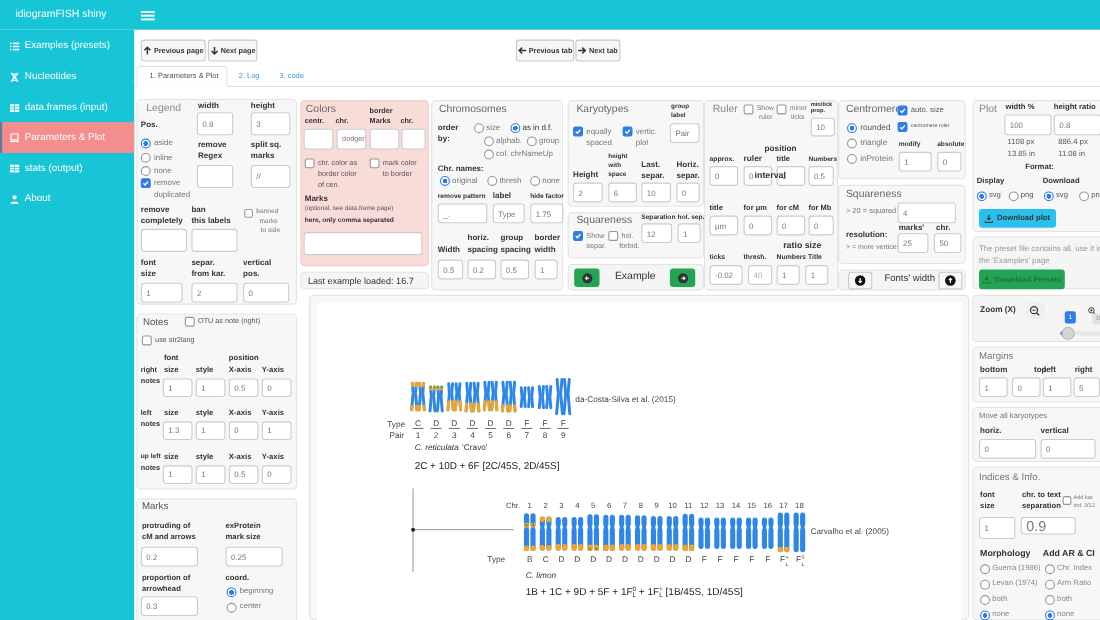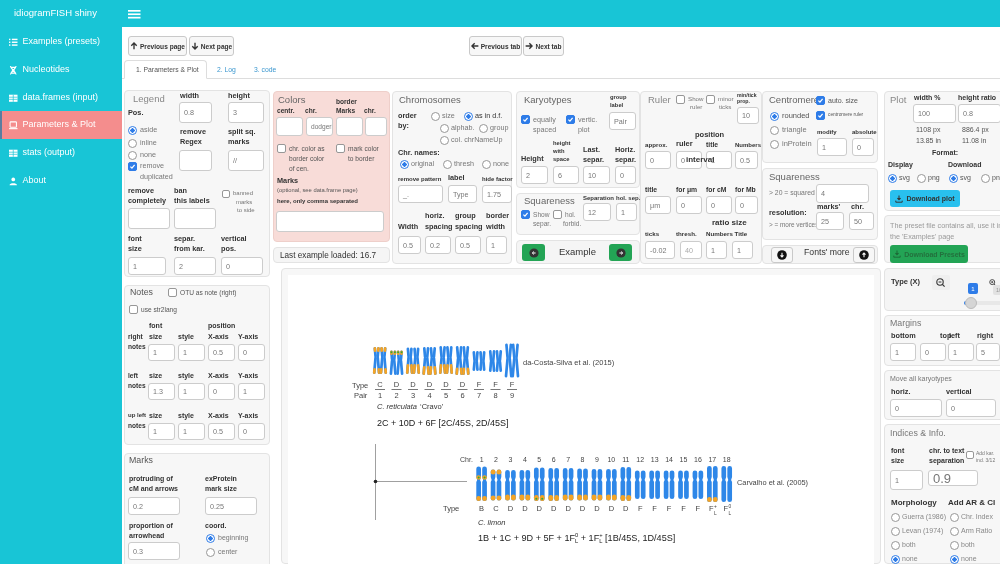--- a/index.html
+++ b/index.html
@@ -369,21 +369,21 @@
 <div class="t" style="left:769px;top:221px;font-size:6.4px;font-weight:400;color:#777;">&gt; = more vertices</div>
 <div class="in" style="left:816px;top:212px;width:28px;height:18px;font-size:7.2px;color:#777;">25</div>
 <div class="in" style="left:849px;top:212px;width:25px;height:18px;font-size:7.2px;color:#777;">50</div>
 <div class="a" style="left:762px;top:245px;width:116px;height:19px;background:#f5f5f5;border:1px solid #e3e3e3;border-radius:4px;"></div>
 <div class="btn" style="left:771px;top:246.5px;width:22px;height:16px;">
       <svg width="10" height="10" viewBox="0 0 10 10">
         <circle cx="5" cy="5" r="4.8" fill="#111"></circle>
         <path d="M5 2.8 V6.8 M3.5 5.4 L5 7 L6.5 5.4" stroke="#fff" stroke-width="1.1" fill="none"></path>
       </svg>
     </div>
-<div class="t" style="left:804px;top:248px;font-size:8.7px;font-weight:400;color:#333;">Fonts' more</div>
+<div class="t" style="left:804px;top:248px;font-size:8.7px;font-weight:400;color:#333;">Fonts' width</div>
 <div class="btn" style="left:853px;top:246.5px;width:22px;height:16px;">
       <svg width="10" height="10" viewBox="0 0 10 10">
         <circle cx="5" cy="5" r="4.8" fill="#111"></circle>
         <path d="M5 7.2 V3.2 M3.5 4.6 L5 3 L6.5 4.6" stroke="#fff" stroke-width="1.1" fill="none"></path>
       </svg>
     </div>
 <div class="a" style="left:884px;top:91px;width:122px;height:120px;background:#f7f7f7;border:1px solid #e3e3e3;border-radius:4px;"></div>
 <div class="t" style="left:890px;top:95px;font-size:9.5px;font-weight:400;color:#888;">Plot</div>
 <div class="t" style="left:914px;top:94px;font-size:7px;font-weight:700;color:#333;">width %</div>
 <div class="t" style="left:958px;top:94px;font-size:7px;font-weight:700;color:#333;">height ratio</div>
@@ -409,21 +409,21 @@
         <path d="M1 7 V9 H9 V7" stroke="#333" stroke-width="1.2" fill="none"></path>
       </svg>Download plot</div>
 <div class="a" style="left:884px;top:215px;width:122px;height:48px;background:#f5f5f5;border:1px solid #e3e3e3;border-radius:4px;"></div>
 <div class="t" style="left:890px;top:222px;font-size:7.2px;font-weight:400;color:#999;">The preset file contains all, use it in</div>
 <div class="t" style="left:890px;top:233px;font-size:7.2px;font-weight:400;color:#999;">the 'Examples' page</div>
 <div class="a" style="left:890px;top:245px;width:78px;height:18px;background:#23a455;border-radius:3px;display:flex;align-items:center;justify-content:center;font-size:7px;font-weight:700;color:#23703d;"><svg width="8" height="8" viewBox="0 0 10 10" style="margin-right:3px">
         <path d="M5 0.5 V5.5 M3 3.8 L5 6 L7 3.8" stroke="#1c6b37" stroke-width="1.3" fill="none"></path>
         <path d="M1 7 V9 H9 V7" stroke="#1c6b37" stroke-width="1.2" fill="none"></path>
       </svg>Download Presets</div>
 <div class="a" style="left:884px;top:268px;width:122px;height:43px;background:#f5f5f5;border:1px solid #e3e3e3;border-radius:4px;"></div>
-<div class="t" style="left:891px;top:278px;font-size:7.5px;font-weight:700;color:#333;">Type (X)</div>
+<div class="t" style="left:891px;top:278px;font-size:7.5px;font-weight:700;color:#333;">Zoom (X)</div>
 <svg class="a" style="left:932px;top:275px" width="18" height="15" viewBox="0 0 18 15">
       <rect x="0" y="0" width="18" height="15" rx="2" fill="#efefef"></rect>
       <circle cx="8" cy="7" r="3.2" stroke="#333" stroke-width="1.1" fill="none"></circle>
       <line x1="10.4" y1="9.4" x2="12.6" y2="11.6" stroke="#333" stroke-width="1.2"></line>
       <line x1="6.6" y1="7" x2="9.4" y2="7" stroke="#333" stroke-width="1"></line>
     </svg>
 <svg class="a" style="left:986px;top:275px" width="14" height="15" viewBox="0 0 18 15">
       <circle cx="8" cy="7" r="3.2" stroke="#333" stroke-width="1.1" fill="none"></circle>
       <line x1="10.4" y1="9.4" x2="12.6" y2="11.6" stroke="#333" stroke-width="1.2"></line>
       <line x1="6.6" y1="7" x2="9.4" y2="7" stroke="#333" stroke-width="1"></line>

